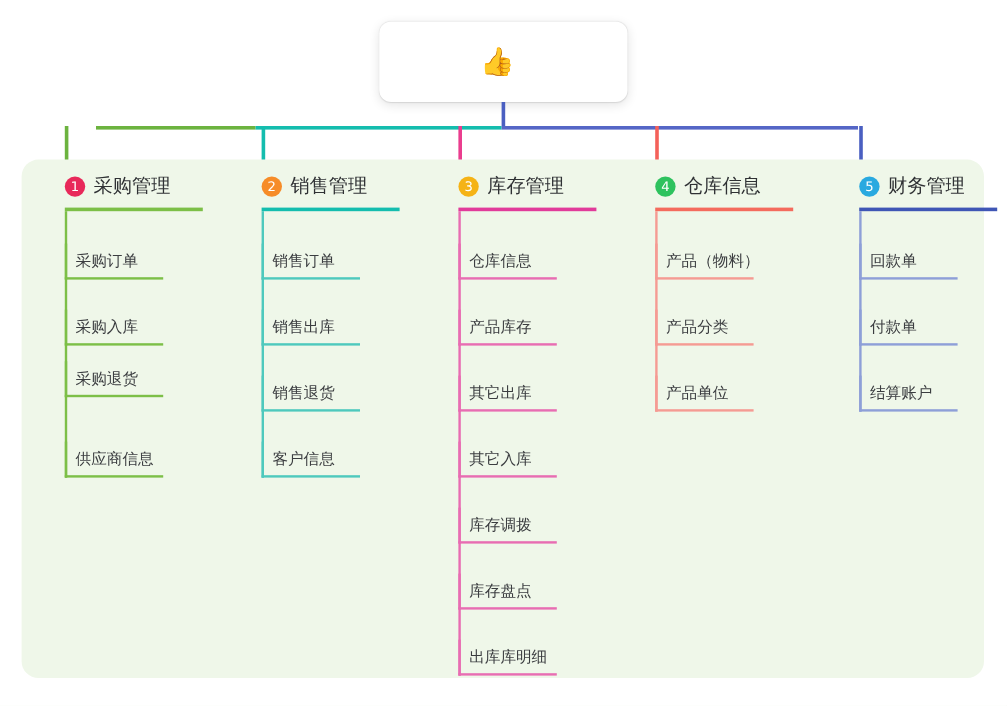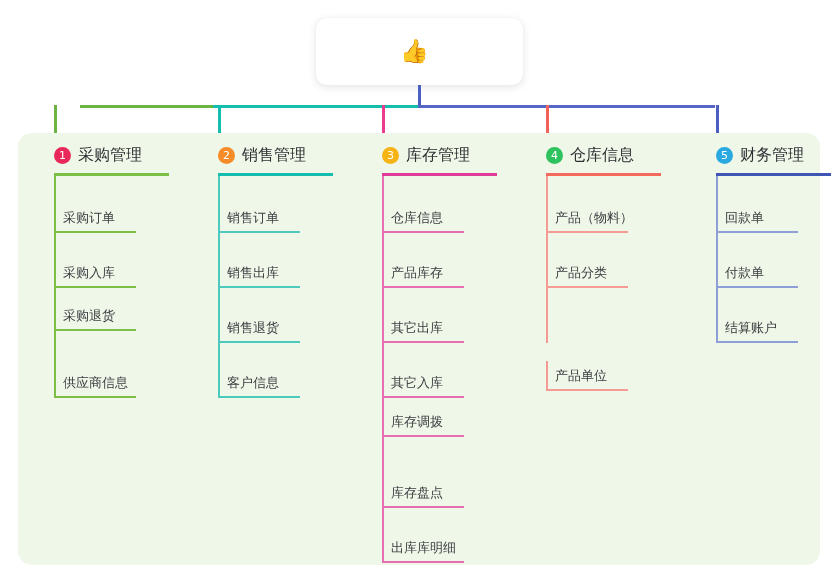--- a/index.html
+++ b/index.html
@@ -234,21 +234,21 @@
       <div class="leaf" style="top: 180px;">
         <div class="leaf-tick" style="background: rgb(232, 109, 178);"></div>
         <div class="leaf-label">其它出库</div>
         <div class="leaf-rule" style="background: rgb(232, 109, 178);"></div>
       </div>
       <div class="leaf" style="top: 235px;">
         <div class="leaf-tick" style="background: rgb(232, 109, 178);"></div>
         <div class="leaf-label">其它入库</div>
         <div class="leaf-rule" style="background: rgb(232, 109, 178);"></div>
       </div>
-      <div class="leaf" style="top: 274px;">
+      <div class="leaf" style="top: 290px;">
         <div class="leaf-tick" style="background: rgb(232, 109, 178);"></div>
         <div class="leaf-label">库存调拨</div>
         <div class="leaf-rule" style="background: rgb(232, 109, 178);"></div>
       </div>
       <div class="leaf" style="top: 345px;">
         <div class="leaf-tick" style="background: rgb(232, 109, 178);"></div>
         <div class="leaf-label">库存盘点</div>
         <div class="leaf-rule" style="background: rgb(232, 109, 178);"></div>
       </div>
       <div class="leaf" style="top: 400px;">
@@ -267,21 +267,21 @@
       <div class="leaf" style="top: 70px;">
         <div class="leaf-tick" style="background: rgb(245, 155, 147);"></div>
         <div class="leaf-label">产品（物料）</div>
         <div class="leaf-rule" style="background: rgb(245, 155, 147);"></div>
       </div>
       <div class="leaf" style="top: 125px; padding-left: 19px;">
         <div class="leaf-tick" style="background: rgb(245, 155, 147);"></div>
         <div class="leaf-label">产品分类</div>
         <div class="leaf-rule" style="background: rgb(245, 155, 147);"></div>
       </div>
-      <div class="leaf" style="top: 180px; margin-top: 48px;">
+      <div class="leaf" style="top: 180px;">
         <div class="leaf-tick" style="background: rgb(245, 155, 147);"></div>
         <div class="leaf-label">产品单位</div>
         <div class="leaf-rule" style="background: rgb(245, 155, 147);"></div>
       </div>
     </div>
     <div class="column" style="left: 698px;">
       <div class="col-header">
         <span class="badge" style="background: rgb(41, 169, 224);">5</span>
         <span class="col-title">财务管理</span>
       </div>

